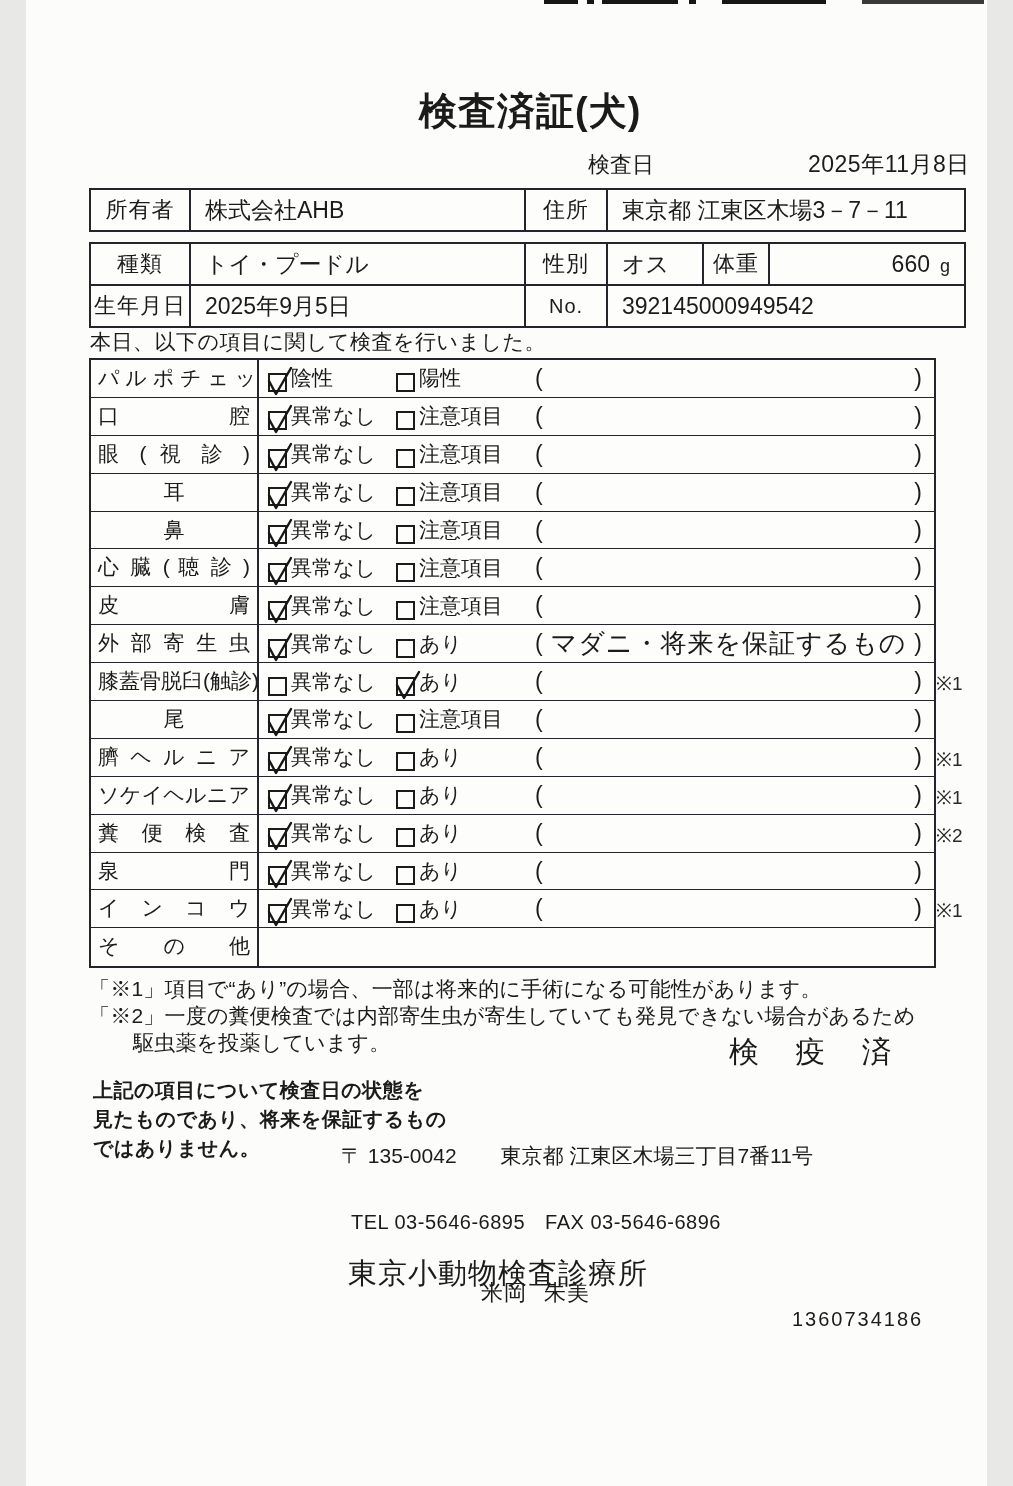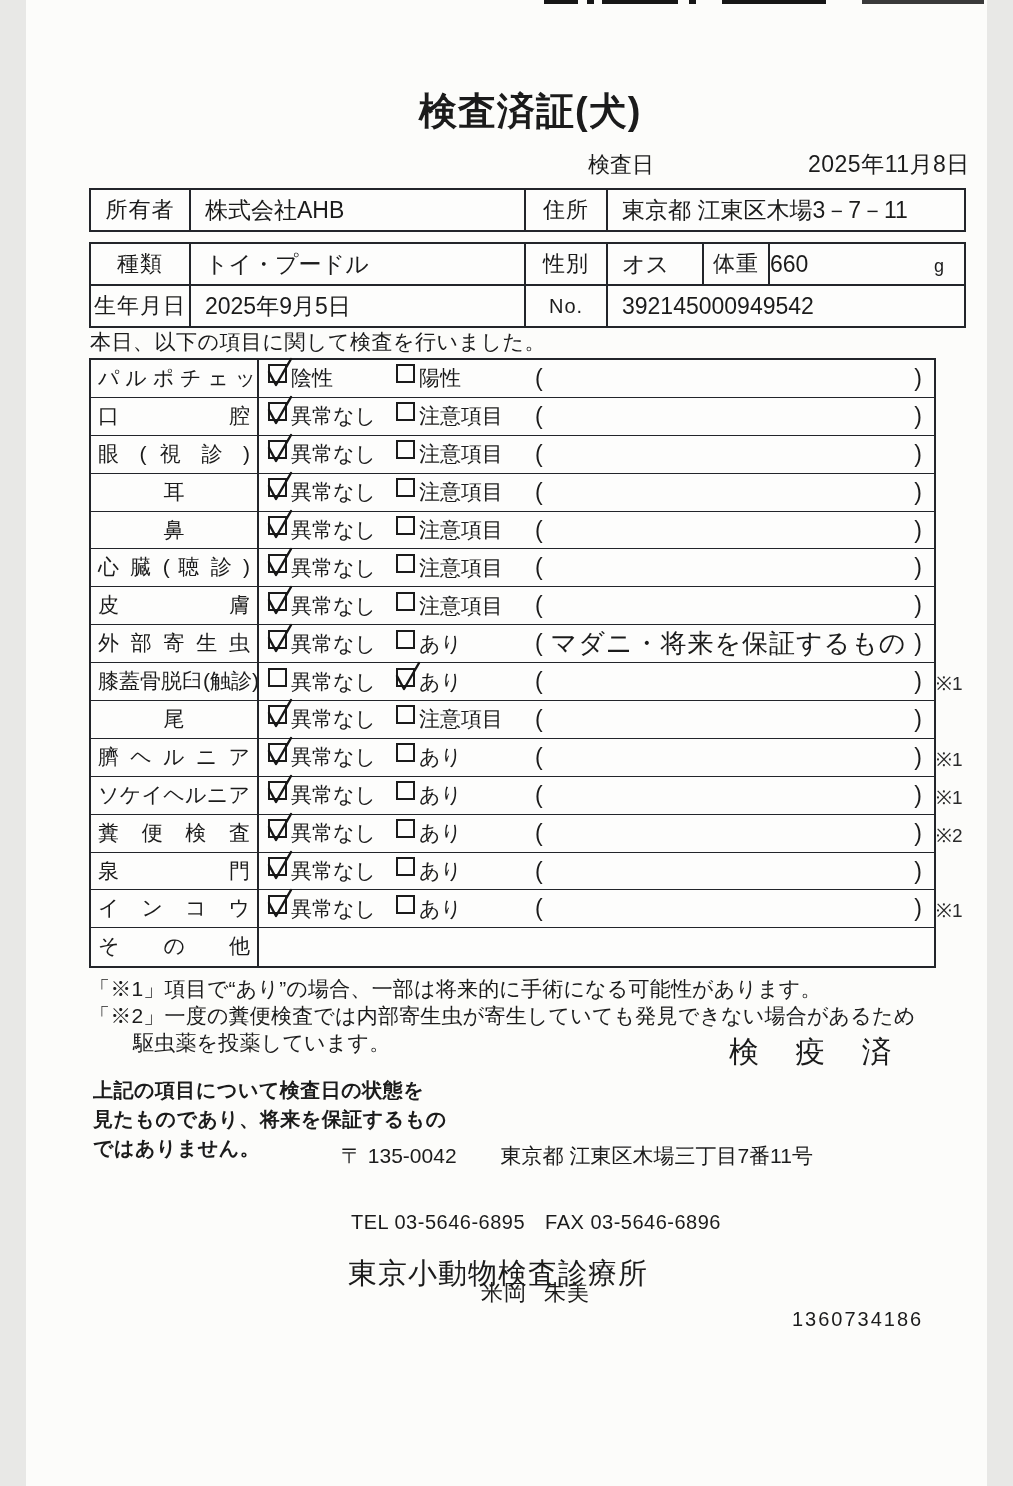--- a/index.html
+++ b/index.html
@@ -21,37 +21,37 @@
   
   .info-table { left:63px; width:877px; border:2px solid #23252a; box-sizing:border-box; background:#fdfdfc; }
   .info-row { display:flex; height:40px; }
   .info-row + .info-row { border-top:2px solid #23252a; }
   .cell { display:flex; align-items:center; box-sizing:border-box; }
   .cell.lbl { justify-content:center; font-size:22px; border-right:2px solid #23252a; letter-spacing:1px; }
   .cell.val { padding-left:14px; font-size:23px; }
   .cell.brd { border-right:2px solid #23252a; }
   .w-owner { width:100px; } .w-ownerval { width:335px; } .w-addrlbl { width:82px; } .w-rest { flex:1; }
   .w-sex { width:96px; } .w-wtlbl { width:66px; }
-  .weight-val { justify-content:space-between; padding-right:20px; font-size:23px; }
+  .weight-val { justify-content:flex-end; padding-right:14px; font-size:23px; }
   .unit { font-size:18px; margin-left:10px; position:relative; top:2px; }
 
   .intro { left:64px; top:328px; font-size:21px; letter-spacing:0.5px; }
 
   
   .insp-table { left:63px; top:358px; width:847px; border:2px solid #23252a; box-sizing:border-box; background:#fdfdfc; }
   .irow { position:relative; display:flex; height:37.9px; box-sizing:border-box; border-bottom:1.8px solid #23252a; }
   .irow:last-child { border-bottom:none; }
   .irow-label {
     width:168px; box-sizing:border-box; border-right:2px solid #23252a;
     padding:0 7px; font-size:21px; line-height:35px;
     text-align:justify; text-align-last:justify; white-space:nowrap; overflow:hidden;
   }
   .irow-label.single { text-align:center; text-align-last:center; }
   .irow-content { flex:1; display:flex; align-items:center; padding-left:9px; }
-  .opt { display:flex; align-items:flex-start; font-size:21px; white-space:nowrap; }
+  .opt { display:flex; align-items:flex-end; font-size:21px; white-space:nowrap; }
   .opt1 { width:128px; } .opt2 { width:139px; }
   .cb { position:relative; display:inline-block; width:15px; height:15px; border:2px solid #1b1b1b; margin-right:4px; flex:0 0 auto; }
   .cb svg { position:absolute; left:-4px; top:-9px; width:28px; height:32px; overflow:visible; }
   .paren { flex:1; display:flex; align-items:center; padding-right:12px; font-size:23px; }
   .p-text { flex:1; text-align:center; font-size:26px; letter-spacing:1px; white-space:nowrap; }
   .footnote { position:absolute; right:-42px; top:7px; width:40px; font-size:19px; color:#2a2a2a; }
 
   
   .notes { left:63px; top:975px; font-size:21px; line-height:27px; letter-spacing:0.2px; }
   .notes .indent { padding-left:44px; }

